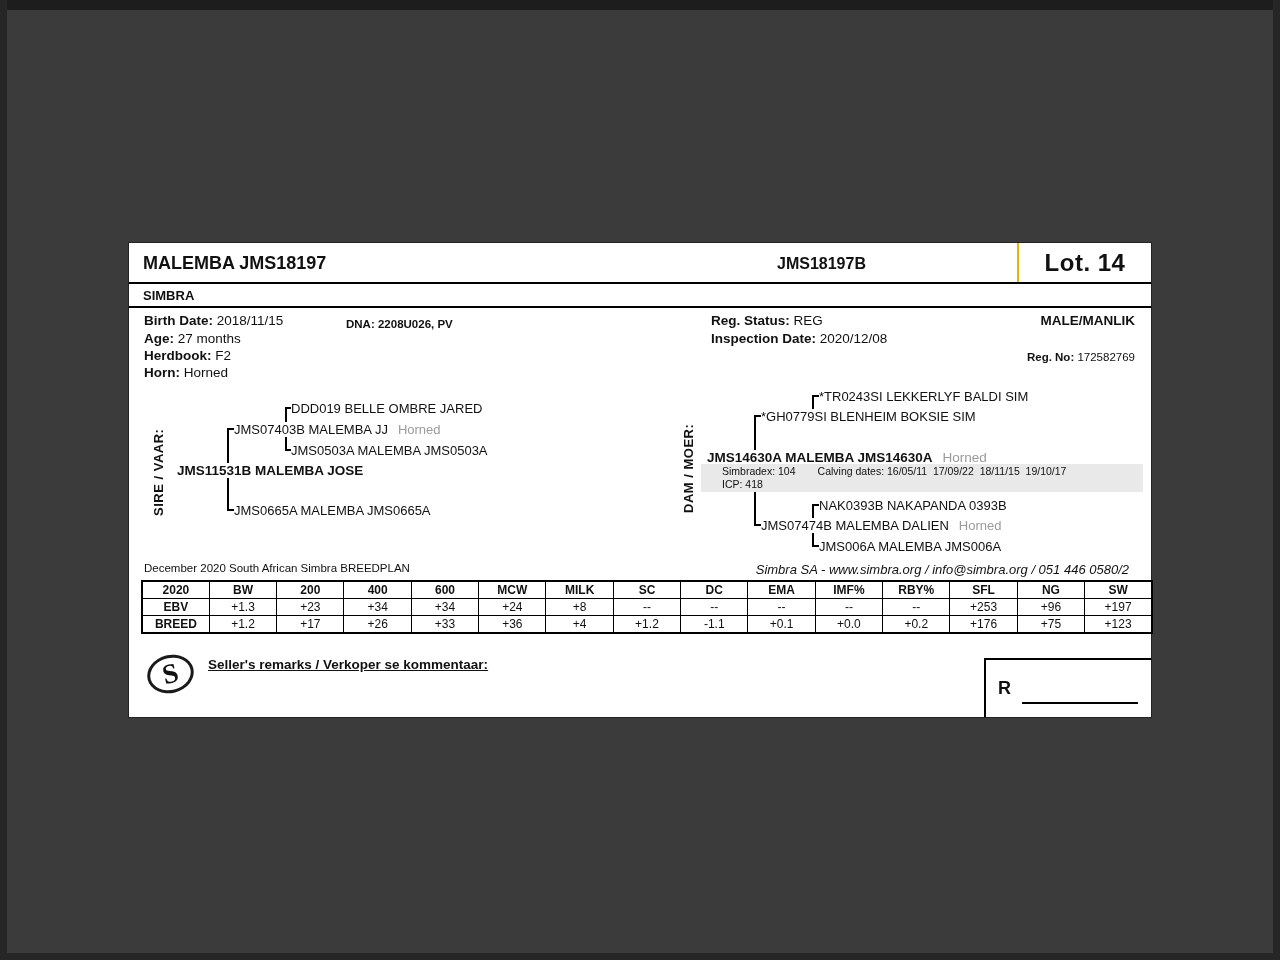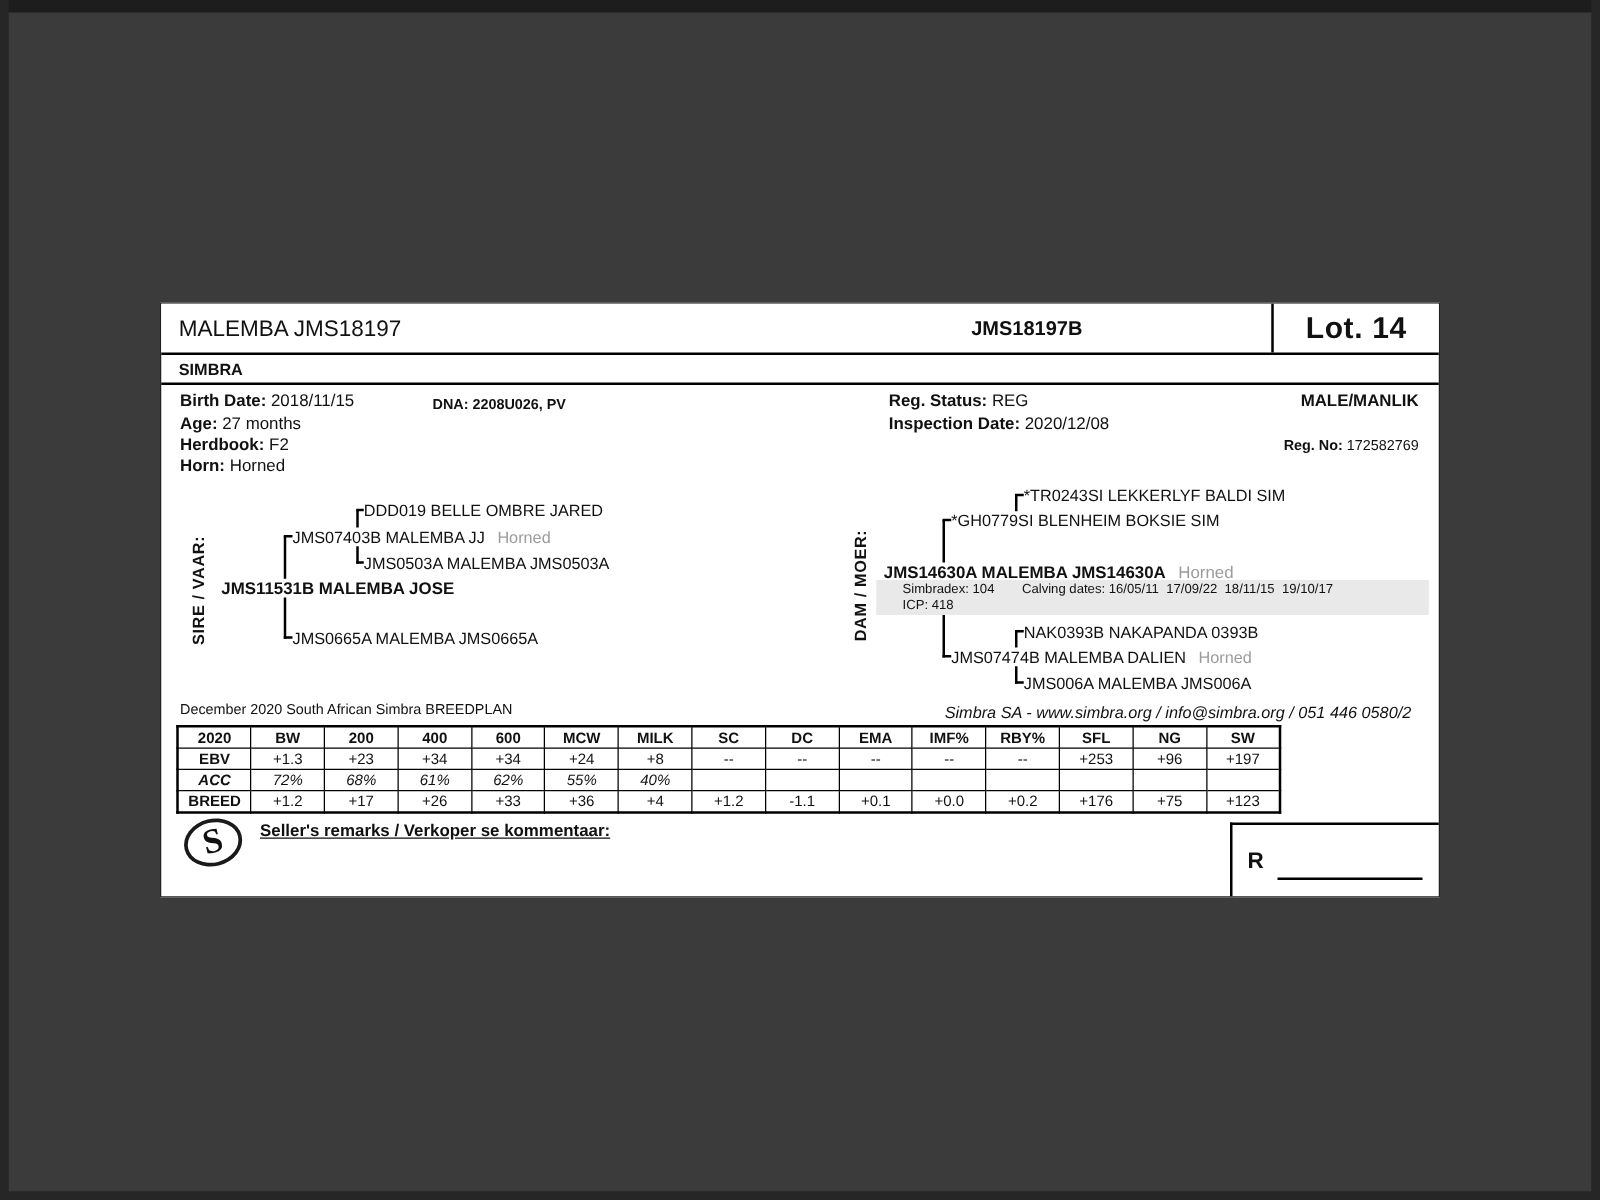--- a/index.html
+++ b/index.html
@@ -11,23 +11,23 @@
   .edge-top    { position:absolute; left:0; top:0; width:100%; height:10px; background:var(--frame,#1d1d1d); }
   .edge-bottom { position:absolute; left:0; bottom:0; width:100%; height:7px; background:#262626; }
   .edge-left   { position:absolute; left:0; top:0; width:7px; height:100%; background:#262626; }
   .edge-right  { position:absolute; right:0; top:0; width:7px; height:100%; background:#262626; }
 
   .card { position:absolute; left:128px; top:242px; width:1024px; height:476px;
           background:var(--card-bg,#fff); border:1px solid #222; }
 
   
   .hdr { position:absolute; left:0; top:0; width:100%; height:41px; border-bottom:2px solid #000; background:#fff; }
-  .hdr-name { position:absolute; left:14px; top:10px; font-size:18px; font-weight:normal; white-space:nowrap; }
+  .hdr-name { position:absolute; left:14px; top:10px; font-size:18px; font-weight:bold; white-space:nowrap; }
   .hdr-reg  { position:absolute; left:648px; top:12px; font-size:16px; font-weight:bold;text-align:right; }
-  .hdr-lot-box { position:absolute; right:0; top:0; width:134px; height:100%; border-left:2px solid #000000;
+  .hdr-lot-box { position:absolute; right:0; top:0; width:134px; height:100%; border-left:2px solid #eab308;
                  display:flex; align-items:center; justify-content:center; }
   .hdr-lot { font-size:24px; font-weight:bold; letter-spacing:.5px; }
 
   
   .addr { position:absolute; left:0; top:41px; width:100%; height:24px; border-bottom:2px solid #000;
           display:flex; justify-content:space-between; align-items:center; padding:0 14px;
           font-size:13px; font-weight:bold; white-space:nowrap; }
 
   
   .info { position:absolute; font-size:13.5px; line-height:16px; white-space:nowrap; }
@@ -45,21 +45,21 @@
   .tree-h { position:absolute; height:2px; background:#000; z-index:1; }
   .statsbox { position:absolute; left:572px; top:221px; width:442px; height:28px;
               background:var(--stats-box-bg,#e9e9e9); z-index:2; font-size:10.5px; line-height:13px;
               padding:1px 0 0 21px; white-space:nowrap; }
   .statsbox .pre { white-space:pre; }
   .statsbox .gap { margin-left:22px; }
 
   
   .bp-title { position:absolute; left:15px; top:319px; font-size:11.5px; }
   .bp-src   { position:absolute; right:22px; top:319px; font-size:13px; font-style:italic;margin-left:36px; }
-  table.bp { position:absolute; left:12px; top:337px; width:884px; border-collapse:collapse;
+  table.bp { position:absolute; left:12px; top:337px; width:1012px; border-collapse:collapse;
              table-layout:fixed; border:2px solid #000; }
   .bp th, .bp td { border:1px solid #000; font-size:12px; text-align:center; height:16px;
                    line-height:16px; padding:0; overflow:hidden; }
   .bp th { font-weight:bold; }
   .bp td.rowlabel { font-weight:bold; }
   .bp tr.acc td { font-style:italic; }
 
   
   .slogo { position:absolute; left:18px; top:412px; width:47px; height:38px;
            border:3px solid #1a1a1a; border-radius:50%; transform:rotate(-14deg);
@@ -207,37 +207,20 @@
           <td>+8</td>
           <td>--</td>
           <td>--</td>
           <td>--</td>
           <td>--</td>
           <td>--</td>
           <td>+253</td>
           <td>+96</td>
           <td>+197</td>
         </tr>
-        <tr class="acc">
-          <td class="rowlabel">ACC</td>
-          <td>72%</td>
-          <td>68%</td>
-          <td>61%</td>
-          <td>62%</td>
-          <td>55%</td>
-          <td>40%</td>
-          <td></td>
-          <td></td>
-          <td></td>
-          <td></td>
-          <td></td>
-          <td></td>
-          <td></td>
-          <td></td>
-        </tr>
         <tr class="breed">
           <td class="rowlabel">BREED</td>
           <td>+1.2</td>
           <td>+17</td>
           <td>+26</td>
           <td>+33</td>
           <td>+36</td>
           <td>+4</td>
           <td>+1.2</td>
           <td>-1.1</td>

